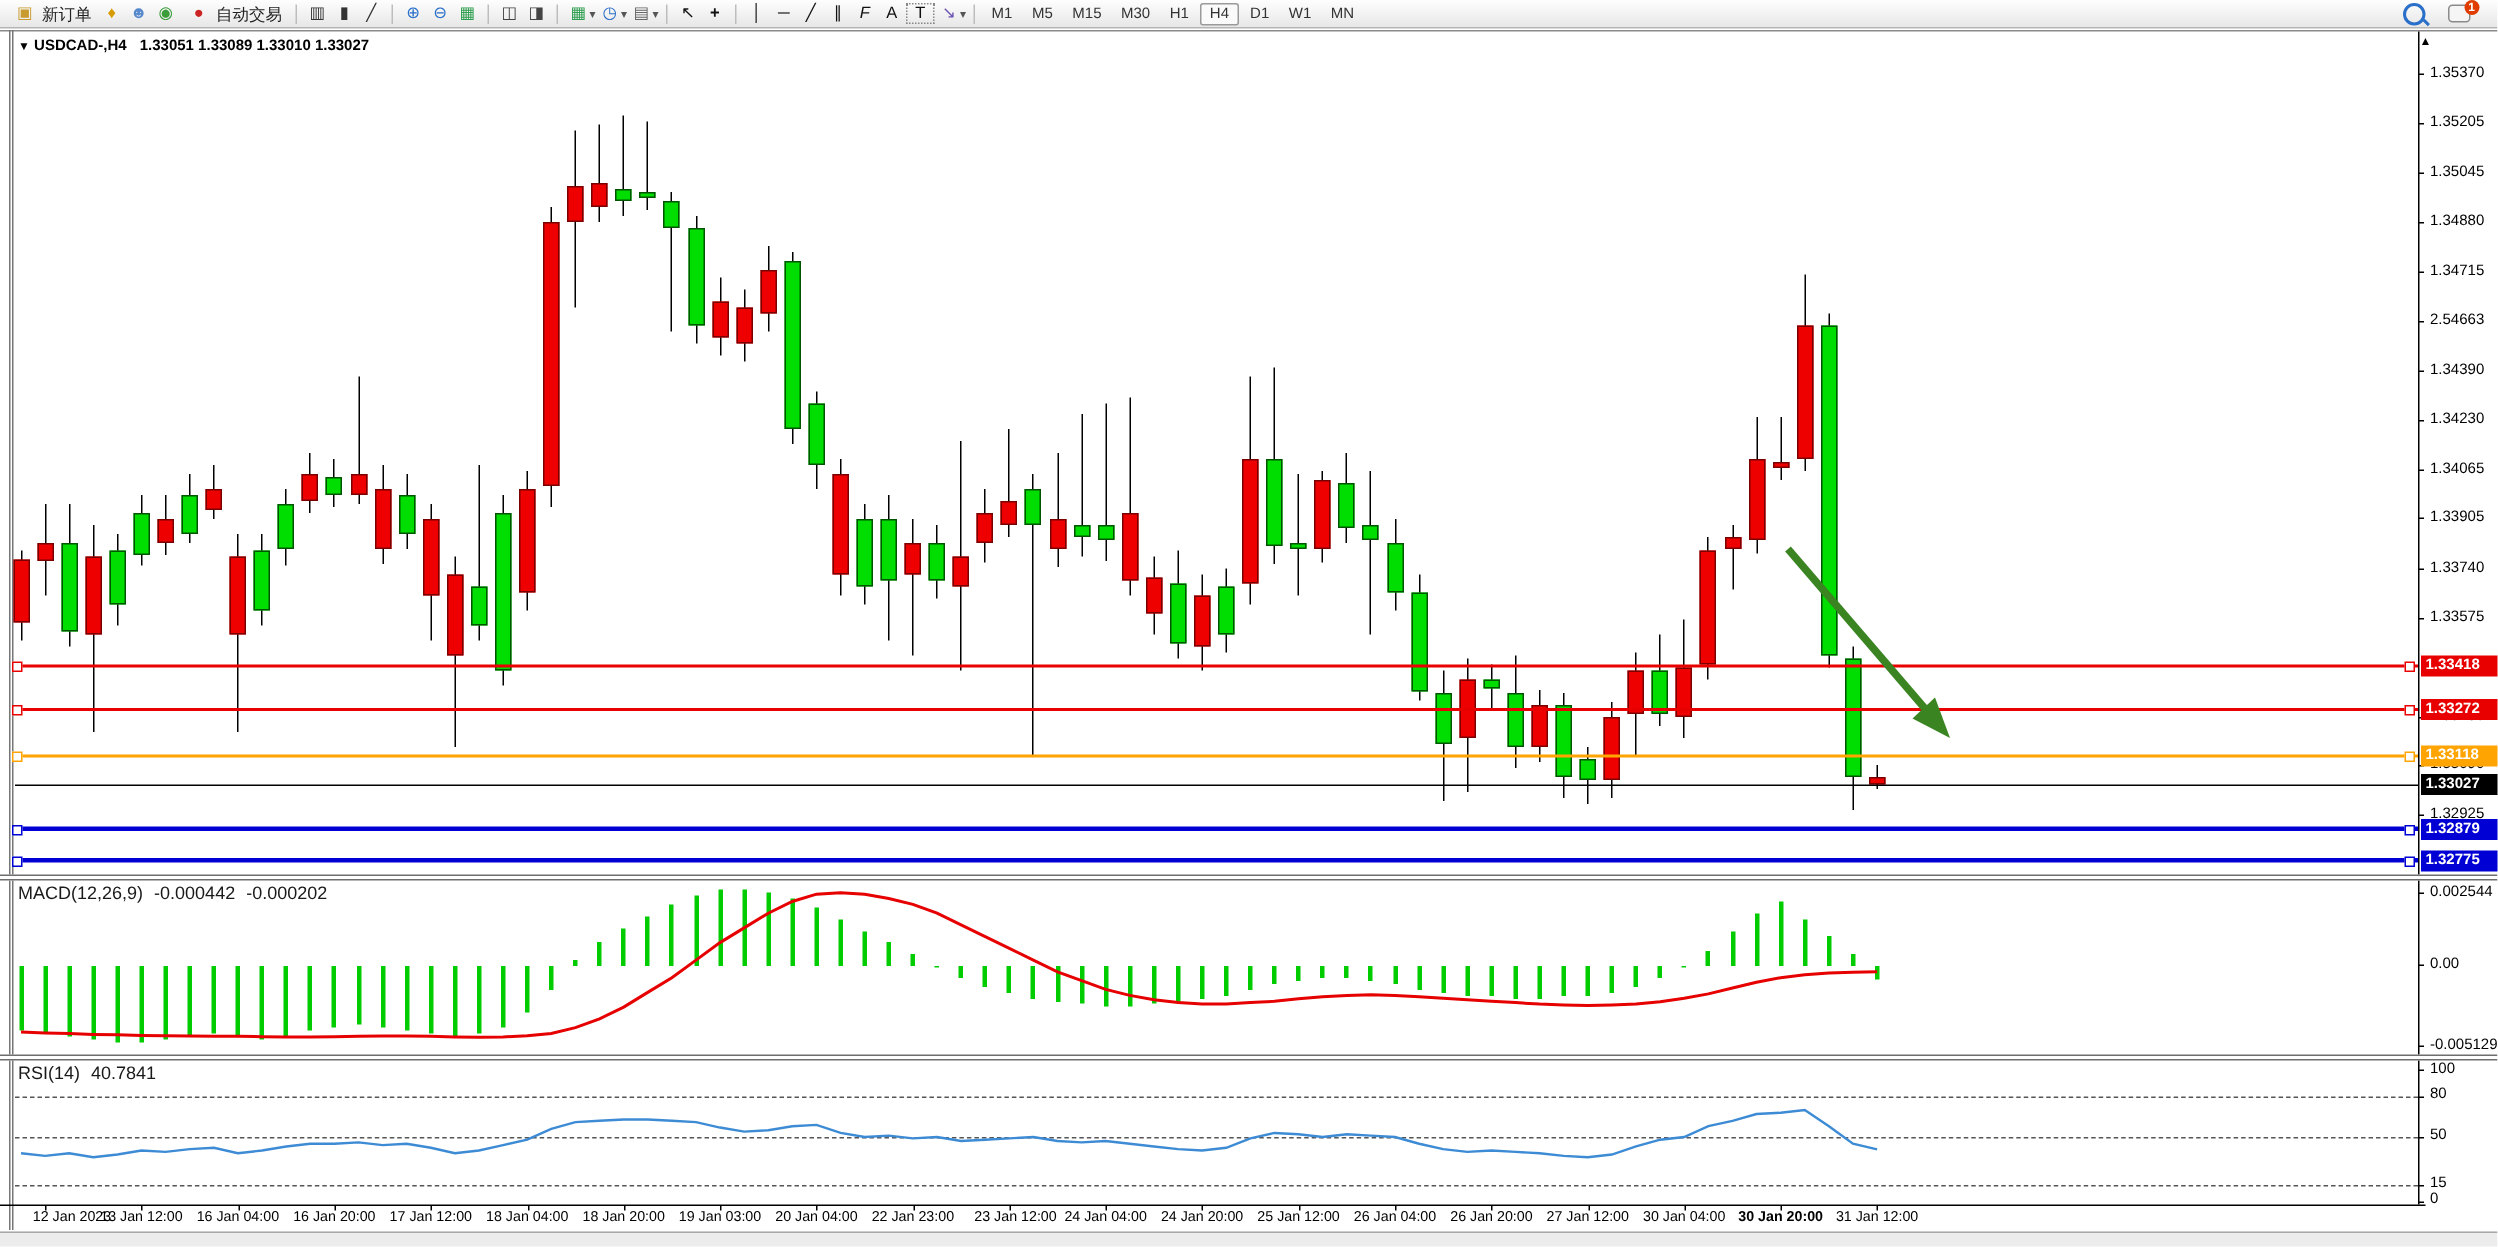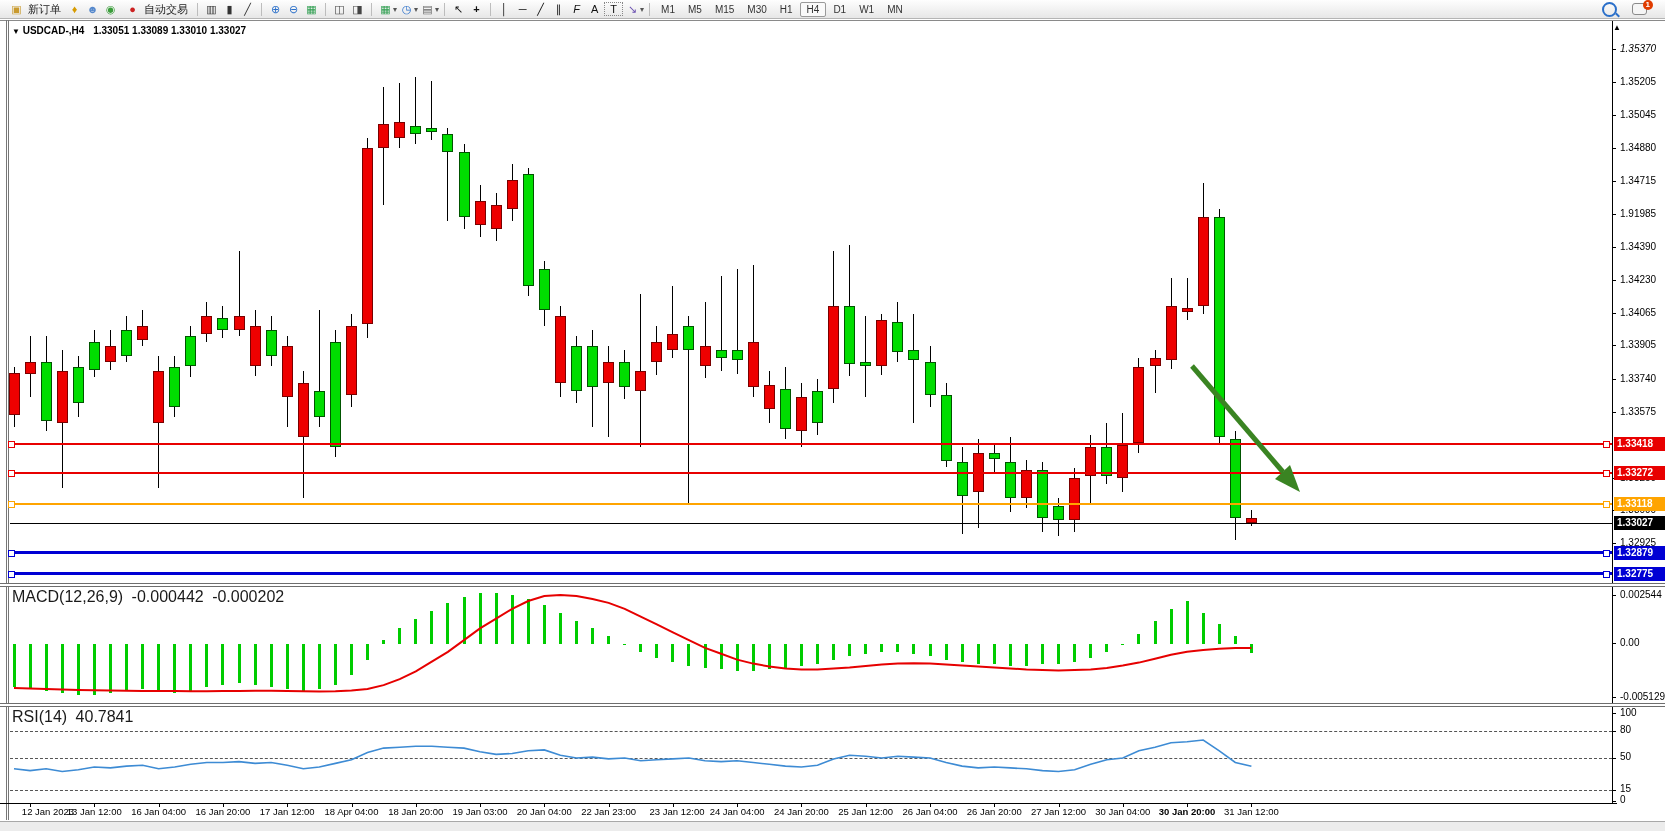--- a/index.html
+++ b/index.html
@@ -21,21 +21,21 @@
   .mag:after{content:"";position:absolute;width:5px;height:2px;background:#2a6fc9;
     transform:rotate(45deg);right:-5px;bottom:-1px;}
   .bubble{width:13px;height:10px;border:1px solid #8a8a8a;border-radius:3px;background:#f5f5f5;position:relative;}
   .badge-red{position:absolute;top:-4px;right:-7px;background:#e03c00;color:#fff;font-size:8px;
     border-radius:7px;padding:0 3px;line-height:10px;font-weight:bold;}
   
   .edge{position:absolute;background:#555;}
   .divider{position:absolute;left:0;width:1665px;background:#fff;
     border-top:1px solid #6e6e6e;border-bottom:1px solid #6e6e6e;height:2px;z-index:8;}
   .title-row{position:absolute;left:12px;top:25px;font-size:10px;font-weight:bold;color:#000;z-index:9;}
-  .panel-label{position:absolute;font-size:16px;color:#1a1a1a;z-index:9;}
+  .panel-label{position:absolute;font-size:12px;color:#1a1a1a;z-index:9;}
   .axis-label{position:absolute;left:1620px;font-size:10px;color:#000;z-index:9;}
   .dash-level{position:absolute;border-top:1px dashed #555;height:0;z-index:2;}
   .time-label{position:absolute;top:806px;font-size:9.5px;color:#000;transform:translateX(-50%);z-index:9;}
   #dyn .pbadge{position:absolute;left:1614px;width:50px;height:14px;color:#fff;font-size:10px;
     font-weight:bold;line-height:14px;padding-left:3px;z-index:20;}
   svg#overlay{position:absolute;left:0;top:0;z-index:25;pointer-events:none;}
 </style>
 </head>
 <body>
 
@@ -135,31 +135,31 @@
 <div class="axis-label" style="top:794px">0</div>
 
 <div class="axis-label" style="left:1613px;top:23px;font-size:8px">▲</div>
 
 <div class="dash-level" style="left:10px;width:1602px;top:731px"></div>
 <div class="dash-level" style="left:10px;width:1602px;top:758px"></div>
 <div class="dash-level" style="left:10px;width:1602px;top:790px"></div>
 
 <div id="dyn">
     <div style="position: absolute; left: 1612px; top: 49px; width: 4px; height: 1px; background: rgb(0, 0, 0); z-index: 9;"></div>
-    <div style="position: absolute; left: 1620px; top: 43px; font-size: 10px; color: rgb(0, 0, 0); z-index: 9; font-style: italic;">1.35370</div>
+    <div style="position: absolute; left: 1620px; top: 43px; font-size: 10px; color: rgb(0, 0, 0); z-index: 9;">1.35370</div>
     <div style="position: absolute; left: 1612px; top: 82.4px; width: 4px; height: 1px; background: rgb(0, 0, 0); z-index: 9;"></div>
     <div style="position: absolute; left: 1620px; top: 76.4px; font-size: 10px; color: rgb(0, 0, 0); z-index: 9;">1.35205</div>
     <div style="position: absolute; left: 1612px; top: 114.7px; width: 4px; height: 1px; background: rgb(0, 0, 0); z-index: 9;"></div>
     <div style="position: absolute; left: 1620px; top: 108.7px; font-size: 10px; color: rgb(0, 0, 0); z-index: 9;">1.35045</div>
     <div style="position: absolute; left: 1612px; top: 148.1px; width: 4px; height: 1px; background: rgb(0, 0, 0); z-index: 9;"></div>
     <div style="position: absolute; left: 1620px; top: 142.1px; font-size: 10px; color: rgb(0, 0, 0); z-index: 9;">1.34880</div>
     <div style="position: absolute; left: 1612px; top: 181.4px; width: 4px; height: 1px; background: rgb(0, 0, 0); z-index: 9;"></div>
     <div style="position: absolute; left: 1620px; top: 175.4px; font-size: 10px; color: rgb(0, 0, 0); z-index: 9;">1.34715</div>
     <div style="position: absolute; left: 1612px; top: 213.8px; width: 4px; height: 1px; background: rgb(0, 0, 0); z-index: 9;"></div>
-    <div style="position: absolute; left: 1620px; top: 207.8px; font-size: 10px; color: rgb(0, 0, 0); z-index: 9;">1.91985</div>
+    <div style="position: absolute; left: 1620px; top: 207.8px; font-size: 10px; color: rgb(0, 0, 0); z-index: 9;">2.54663</div>
     <div style="position: absolute; left: 1612px; top: 247.2px; width: 4px; height: 1px; background: rgb(0, 0, 0); z-index: 9;"></div>
     <div style="position: absolute; left: 1620px; top: 241.2px; font-size: 10px; color: rgb(0, 0, 0); z-index: 9;">1.34390</div>
     <div style="position: absolute; left: 1612px; top: 279.5px; width: 4px; height: 1px; background: rgb(0, 0, 0); z-index: 9;"></div>
     <div style="position: absolute; left: 1620px; top: 273.5px; font-size: 10px; color: rgb(0, 0, 0); z-index: 9;">1.34230</div>
     <div style="position: absolute; left: 1612px; top: 312.9px; width: 4px; height: 1px; background: rgb(0, 0, 0); z-index: 9;"></div>
     <div style="position: absolute; left: 1620px; top: 306.9px; font-size: 10px; color: rgb(0, 0, 0); z-index: 9;">1.34065</div>
     <div style="position: absolute; left: 1612px; top: 345.2px; width: 4px; height: 1px; background: rgb(0, 0, 0); z-index: 9;"></div>
     <div style="position: absolute; left: 1620px; top: 339.2px; font-size: 10px; color: rgb(0, 0, 0); z-index: 9;">1.33905</div>
     <div style="position: absolute; left: 1612px; top: 378.6px; width: 4px; height: 1px; background: rgb(0, 0, 0); z-index: 9;"></div>
     <div style="position: absolute; left: 1620px; top: 372.6px; font-size: 10px; color: rgb(0, 0, 0); z-index: 9;">1.33740</div>
@@ -461,21 +461,21 @@
     <polyline points="14.0,768.8 30.1,770.6 46.1,768.8 62.2,771.5 78.3,769.7 94.3,767.0 110.4,767.9 126.5,766.1 142.6,765.2 158.6,768.8 174.7,767.0 190.8,764.3 206.8,762.5 222.9,762.5 239.0,761.6 255.1,763.4 271.1,762.5 287.2,765.2 303.3,768.8 319.3,767.0 335.4,763.4 351.5,759.8 367.5,752.6 383.6,748.1 399.7,747.2 415.8,746.3 431.8,746.3 447.9,747.2 464.0,748.1 480.0,751.7 496.1,754.4 512.2,753.5 528.2,750.8 544.3,749.9 560.4,755.3 576.5,758.0 592.5,757.1 608.6,758.9 624.7,758.0 640.7,760.7 656.8,759.8 672.9,758.9 688.9,758.0 705.0,760.7 721.1,761.6 737.1,760.7 753.2,762.5 769.3,764.3 785.4,766.1 801.4,767.0 817.5,765.2 833.6,758.9 849.6,755.3 865.7,756.2 881.8,758.0 897.9,756.2 913.9,757.1 930.0,758.0 946.1,762.5 962.1,766.1 978.2,767.9 994.3,767.0 1010.3,767.9 1026.4,768.8 1042.5,770.6 1058.5,771.5 1074.6,769.7 1090.7,764.3 1106.8,759.8 1122.8,758.0 1138.9,750.8 1155.0,747.2 1171.0,742.7 1187.1,741.8 1203.2,740.0 1219.3,750.8 1235.3,762.5 1251.4,766.3" fill="none" stroke="#3d8bd4" stroke-width="1.6"></polyline>
     <line x1="1192" y1="366" x2="1283" y2="472" stroke="#3a8422" stroke-width="5"></line>
     <polygon points="1300,492 1290,465 1275,479" fill="#3a8422"></polygon>
   </svg>
 
 <div class="time-label" style="left: 48px;">12 Jan 2023</div>
 <div class="time-label" style="left: 94.3px;">13 Jan 12:00</div>
 <div class="time-label" style="left: 158.6px;">16 Jan 04:00</div>
 <div class="time-label" style="left: 222.9px;">16 Jan 20:00</div>
 <div class="time-label" style="left: 287.2px; text-align: center;">17 Jan 12:00</div>
-<div class="time-label" style="left: 351.5px;">18 Apr 04:00</div>
+<div class="time-label" style="left: 351.5px;">18 Jan 04:00</div>
 <div class="time-label" style="left: 415.8px;">18 Jan 20:00</div>
 <div class="time-label" style="left: 480px;">19 Jan 03:00</div>
 <div class="time-label" style="left: 544.3px;">20 Jan 04:00</div>
 <div class="time-label" style="left: 608.6px;">22 Jan 23:00</div>
 <div class="time-label" style="left: 677px;">23 Jan 12:00</div>
 <div class="time-label" style="left: 737.1px;">24 Jan 04:00</div>
 <div class="time-label" style="left: 801.4px;">24 Jan 20:00</div>
 <div class="time-label" style="left: 865.7px;">25 Jan 12:00</div>
 <div class="time-label" style="left: 930px;">26 Jan 04:00</div>
 <div class="time-label" style="left: 994.3px;">26 Jan 20:00</div>

